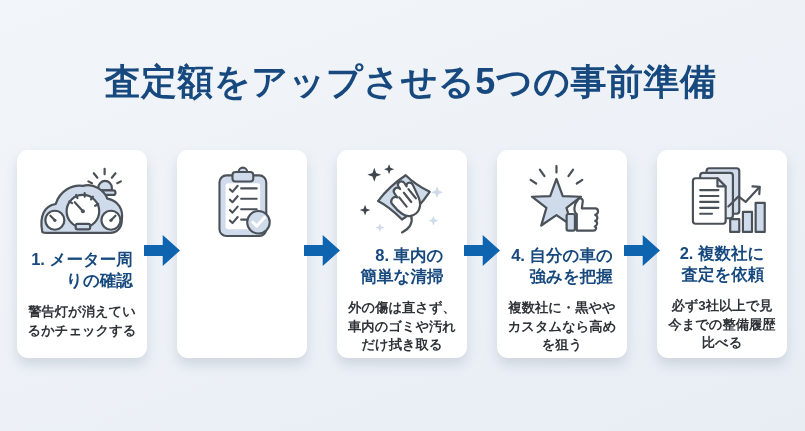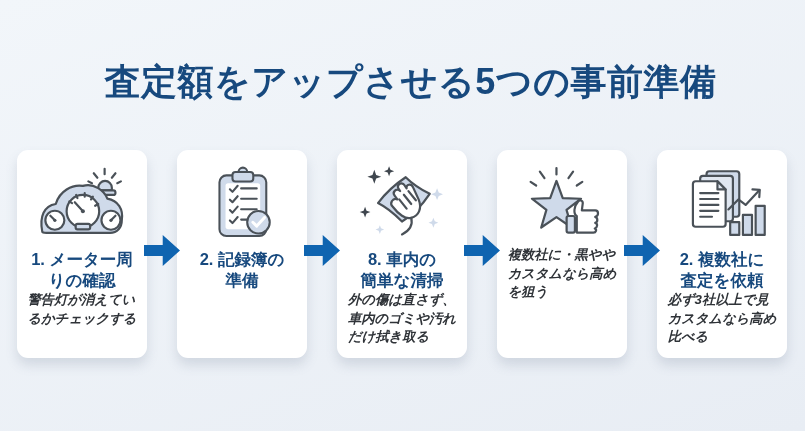--- a/index.html
+++ b/index.html
@@ -60,31 +60,31 @@
     display: flex;
     align-items: center;
     justify-content: center;
   }
   .card-title {
     margin-top: 3px;
     font-size: 16.5px;
     line-height: 1.28;
     font-weight: 800;
     color: var(--heading);
-    text-align: center;
+    text-align: right;
     white-space: pre-line;
   }
   .card-desc {
-    margin-top: 0;
+    margin-top: 12px;
     font-size: 13.3px;
     line-height: 1.40;
     font-weight: 600;
     color: var(--text);
+    text-align: center;
     white-space: pre-line;
-    font-style: italic;
   }
   svg .ln { stroke: #4a5158; stroke-width: 2.4; fill: none; stroke-linecap: round; stroke-linejoin: round; }
   svg .fl { fill: #cfdaea; }
   svg .fl2 { fill: #e0e7f1; }
   svg .wh { fill: #ffffff; }
 </style>
 </head>
 <body>
 
 <div class="canvas">
@@ -139,22 +139,20 @@
           <rect class="fl ln" x="39" y="8" width="24" height="11" rx="3.5"></rect>
           <path class="ln" d="M36 28 l3 3 l6 -7" stroke-width="2.2"></path>
           <path class="ln" d="M36 40 l3 3 l6 -7" stroke-width="2.2"></path>
           <path class="ln" d="M36 52 l3 3 l6 -7" stroke-width="2.2"></path>
           <path class="ln" d="M36 64 l3 3 l6 -7" stroke-width="2.2"></path>
           <path class="ln" d="M49 27 h18 M49 39 h18 M49 51 h18 M49 63 h10" stroke-width="2.2"></path>
           <circle class="fl ln" cx="69" cy="66" r="13"></circle>
           <path d="M62.5 66 l4.5 4.5 l9 -10" stroke="#ffffff" stroke-width="3.4" fill="none" stroke-linecap="round" stroke-linejoin="round"></path>
         </svg>
       </div>
-      <div class="card-title">2. 記録簿の
-準備</div>
     </div>
 
     <div class="arrow-slot">
       <div class="arrow-shape"></div>
     </div>
 
     <div class="card">
       <div class="icon-wrap">
         <svg width="96" height="80" viewBox="0 0 104 86">
 
@@ -193,20 +191,22 @@
           <path class="ln" d="M33 15 L28 8 M46 11 L46 4 M59 15 L64 8" stroke-width="2.2"></path>
           <path class="ln" d="M24 23 L18 19 M68 23 L74 19" stroke-width="2"></path>
 
           <path class="fl ln" d="M46 18 L52.8 36.7 L72.6 37.3 L56.9 49.4 L62.5 68.5 L46 57.3 L29.5 68.5 L35.1 49.4 L19.4 37.3 L39.2 36.7 Z"></path>
 
           <rect class="fl ln" x="57" y="56" width="9" height="18" rx="2"></rect>
 
           <path class="wh ln" d="M68 74 L68 56 C64 54 65 45 69 41 C71 38 74.5 39 74.5 42 L73.5 50 L88 50 C92 50 92 56 88 57 C91 58 91 62.5 88 63.5 C91 64.5 90.5 68.5 87.5 69.5 C90 70.5 89 74 86 74 Z"></path>
         </svg>
       </div>
+      <div class="card-title">4. 自分の車の
+強みを把握</div>
       <div class="card-desc">複数社に・黒やや
 カスタムなら高め
 を狙う</div>
     </div>
 
     <div class="arrow-slot">
       <div class="arrow-shape"></div>
     </div>
 
     <div class="card">
@@ -224,18 +224,18 @@
           <rect class="fl ln" x="78" y="54" width="10" height="22" stroke-width="2.2"></rect>
           <rect class="fl ln" x="92" y="44" width="10" height="32" stroke-width="2.2"></rect>
 
           <path class="ln" d="M62 48 L73 37 L81 43 L96 27" stroke-width="2.4"></path>
           <path class="ln" d="M88.5 26 L96.5 26.5 L96 34.5" stroke-width="2.4"></path>
         </svg>
       </div>
       <div class="card-title">2. 複数社に
 査定を依頼</div>
       <div class="card-desc">必ず3社以上で見
-カスタムなら高め
+今までの整備履歴
 比べる</div>
     </div>
 
   </div>
 </div>
 
 </body></html>

